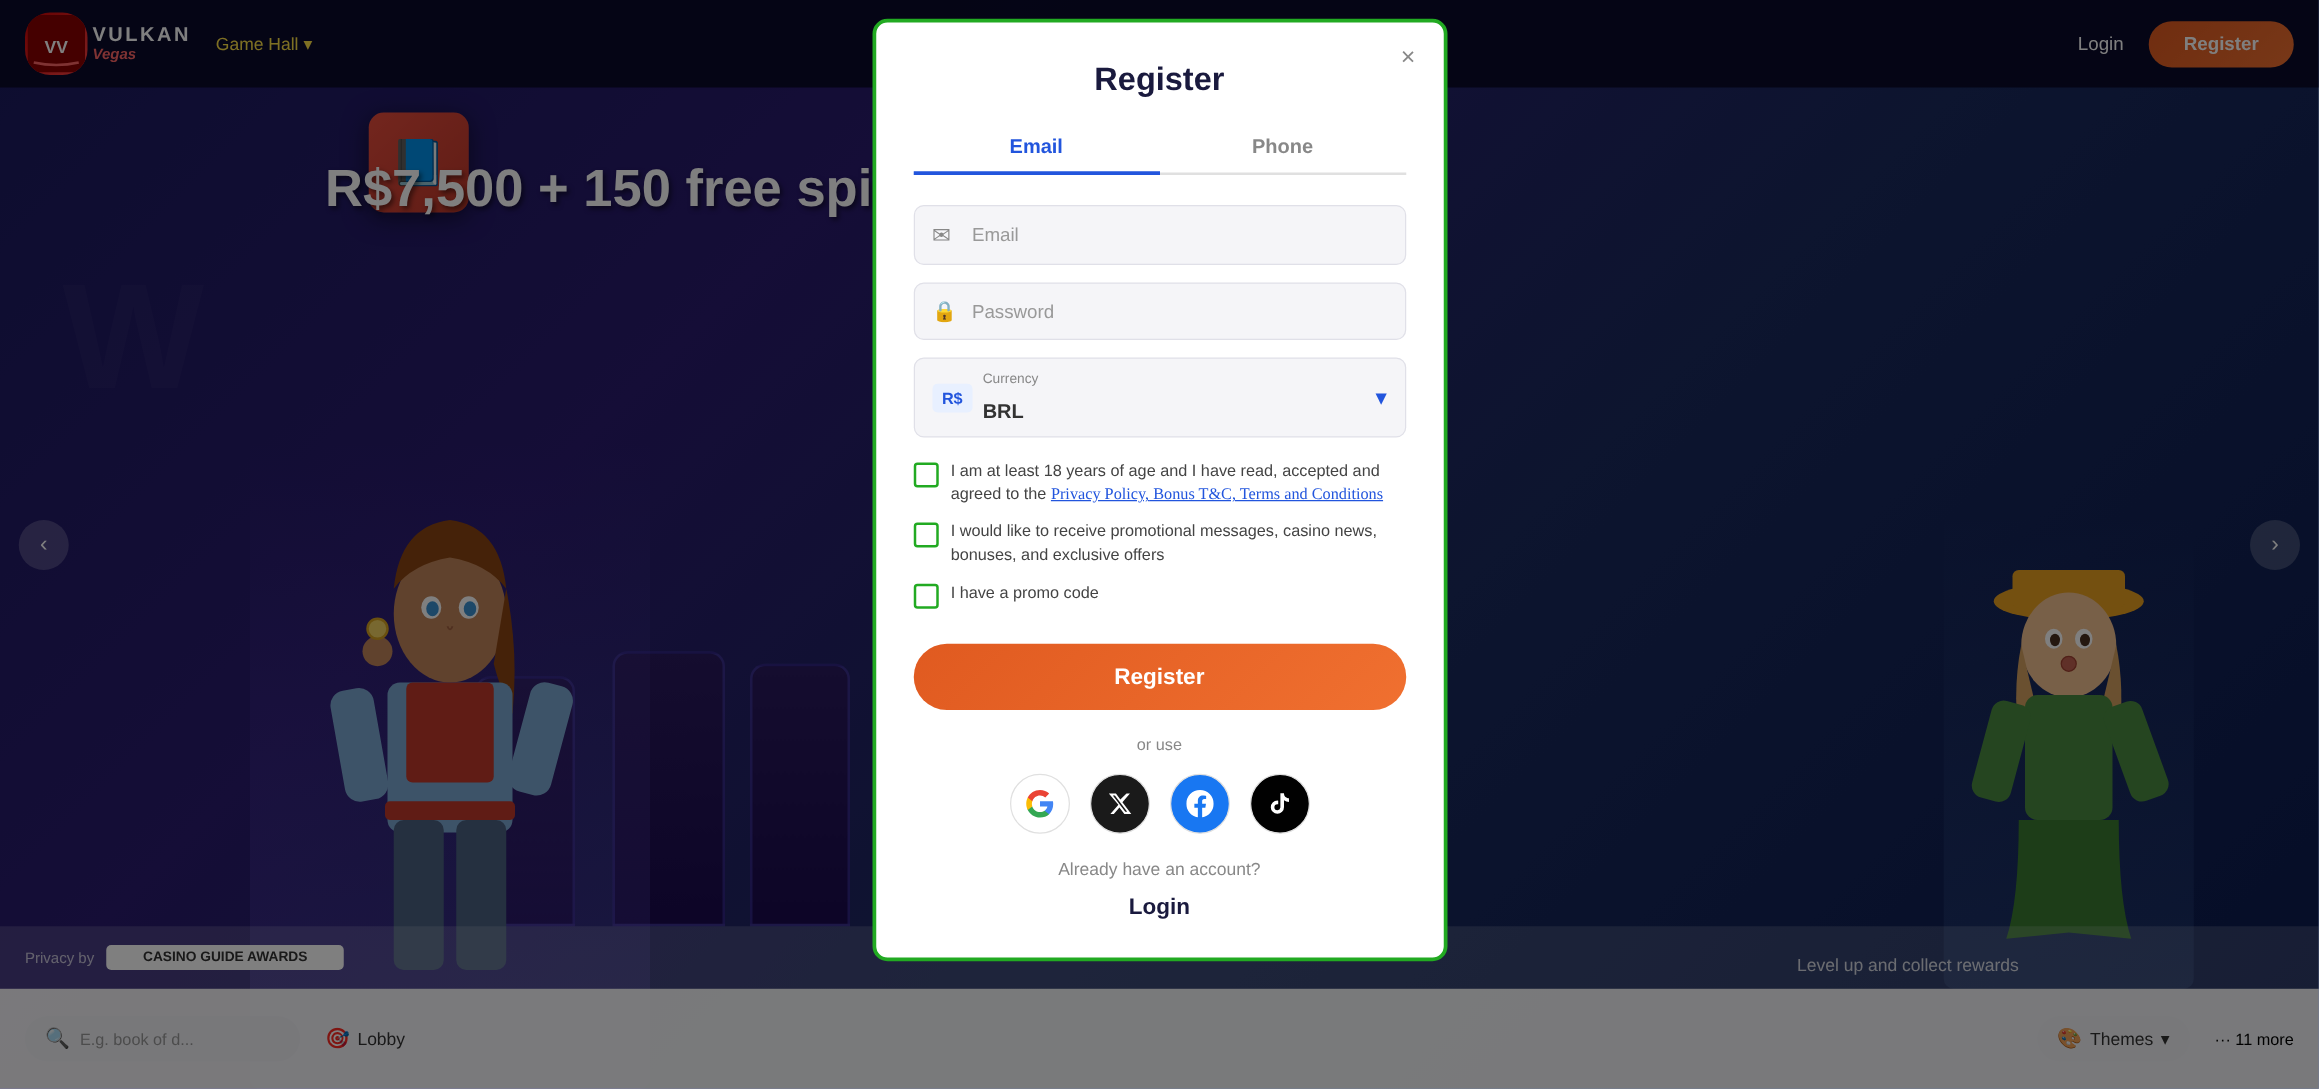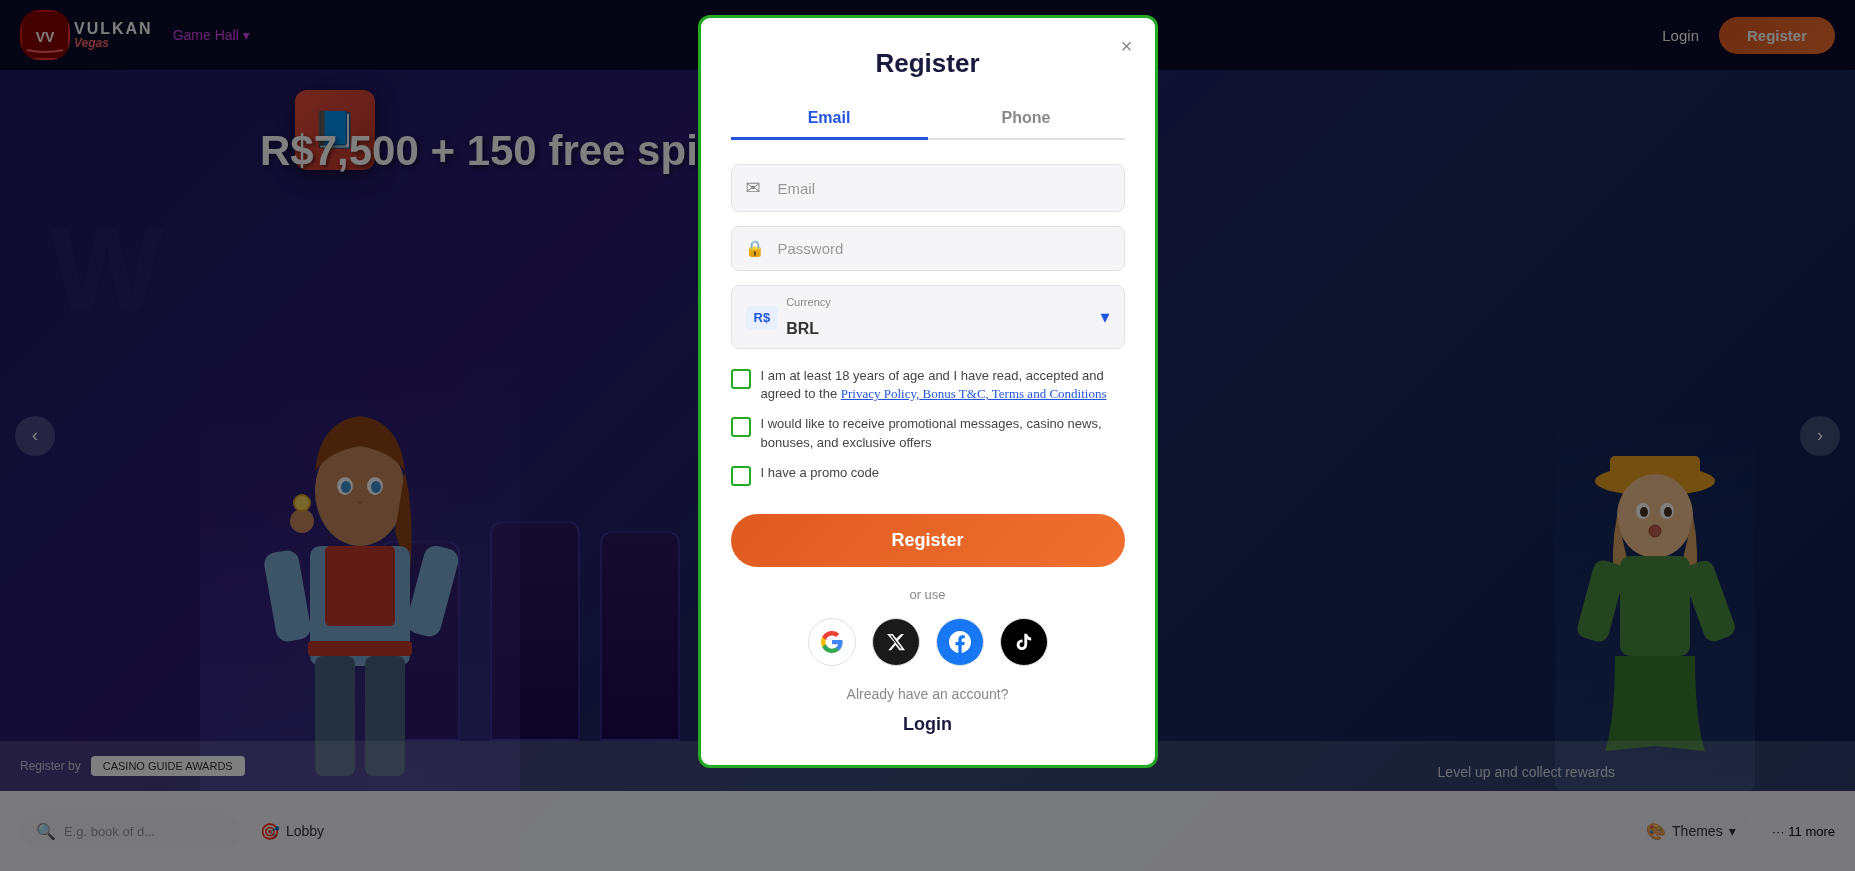--- a/index.html
+++ b/index.html
@@ -46,21 +46,21 @@
       align-items: center;
       justify-content: center;
       font-size: 20px;
       color: white;
       font-weight: 900;
       position: relative;
       overflow: hidden;
     }
 
     .nav-link {
-      color: #d946ef;
+      color: #fde047;
       font-size: 14px;
       cursor: pointer;
       white-space: nowrap;
     }
 
     .header-spacer { flex: 1; }
 
     .header-login {
       color: white;
       font-size: 15px;
@@ -201,24 +201,24 @@
       gap: 10px;
     }
 
     .approved-text {
       color: rgba(255,255,255,0.7);
       font-size: 12px;
     }
 
     .casino-badge {
       background: white;
-      padding: 4px 12px;
+      padding: 4px 29px;
       border-radius: 4px;
       font-size: 11px;
-      font-weight: 400;
+      font-weight: 700;
       color: #333;
     }
 
     .rewards-text {
       position: absolute;
       right: 240px;
       color: rgba(255,255,255,0.8);
       font-size: 14px;
       margin-top: 12px;
     }
@@ -591,21 +591,21 @@
       <rect x="65" y="115" width="70" height="100" rx="10" fill="#4a8a40"></rect>
 
       <rect x="30" y="120" width="32" height="80" rx="10" fill="#4a8a40" transform="rotate(15 46 160)"></rect>
       <rect x="138" y="120" width="32" height="80" rx="10" fill="#4a8a40" transform="rotate(-20 154 160)"></rect>
 
       <path d="M60,215 Q60,280 50,310 L100,305 L150,310 Q140,280 140,215Z" fill="#3a7a30"></path>
     </svg>
   </div>
 
   <div class="approved-bar">
-    <span class="approved-text">Register by</span>
+    <span class="approved-text">Privacy by</span>
     <div class="casino-badge">
       <span>CASINO GUIDE AWARDS</span>
     </div>
     <div class="rewards-text">Level up and collect rewards</div>
   </div>
 
   <div class="arrow-btn arrow-left">
     <span>‹</span>
   </div>
   <div class="arrow-btn arrow-right">

